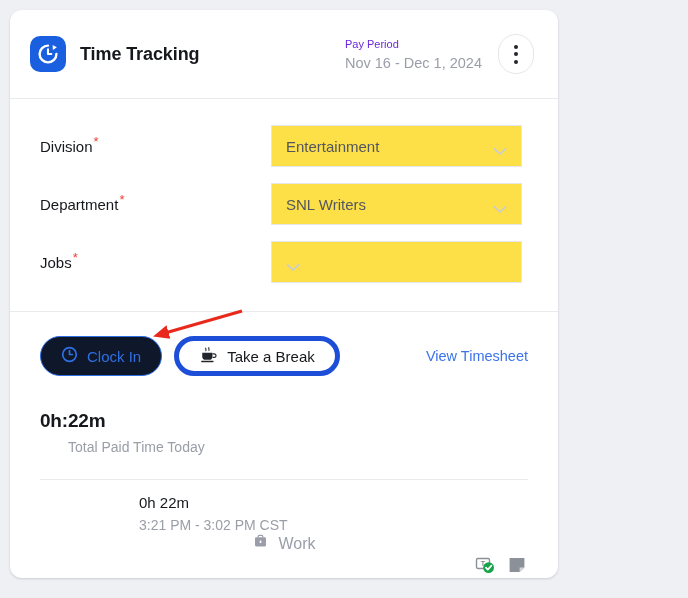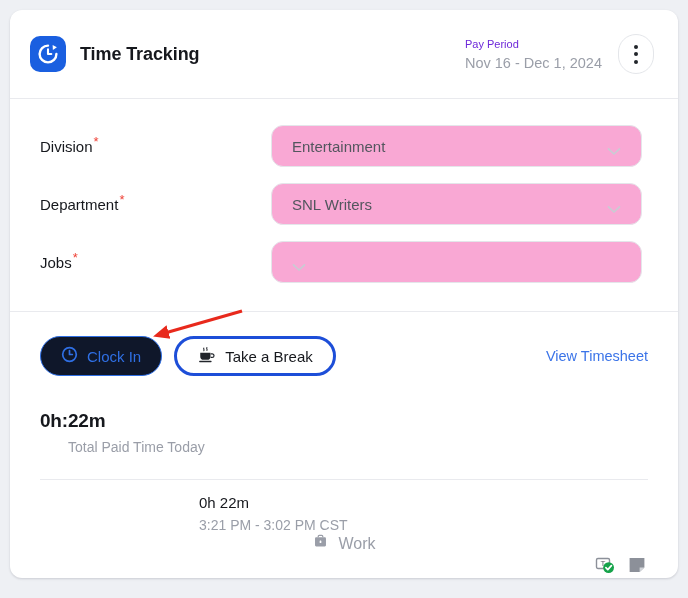--- a/index.html
+++ b/index.html
@@ -17,21 +17,21 @@
     position: relative;
     width: 688px;
     height: 598px;
     background: #eef0f4;
   }
 
   .card {
     position: absolute;
     left: 10px;
     top: 10px;
-    width: 668px;
+    width: 548px;
     height: 568px;
     background: #ffffff;
     border-radius: 12px;
     box-shadow: 0 1px 3px rgba(16,24,40,0.10), 0 1px 2px rgba(16,24,40,0.06);
     overflow: hidden;
   }
 
   
   .card-header {
     position: relative;
@@ -126,25 +126,25 @@
     color: #ef4136;
     font-size: 13px;
     vertical-align: super;
     line-height: 0;
     margin-left: 1px;
   }
   .select-box {
     flex: 1;
     height: 42px;
     border: 1px solid #e4e6ea;
-    border-radius: 12px;
-    background: #f9a8d4;
-    display: flex;
-    align-items: center;
-    padding: 0 20px;
+    border-radius: 0;
+    background: #fde047;
+    display: flex;
+    align-items: center;
+    padding: 0 14px;
     cursor: pointer;
   }
   .select-value {
     font-size: 15px;
     color: #53565e;
     flex: 1;
     white-space: nowrap;
     overflow: hidden;
   }
   .chev {
@@ -172,21 +172,21 @@
     white-space: nowrap;
     background: #ffffff;
   }
   .btn-clockin {
     border: 1.5px solid #2f6fe4;
     background: #0f172a;
     color: #2f6fe4;
     margin-right: 12px;
   }
   .btn-break {
-    border: 3px solid #1d4ed8;
+    border: 5px solid #1d4ed8;
     color: #16181d;
   }
   .view-timesheet {
     margin-left: auto;
     font-size: 14.5px;
     color: #3b74e8;
     cursor: pointer;
     white-space: nowrap;
   }
 

